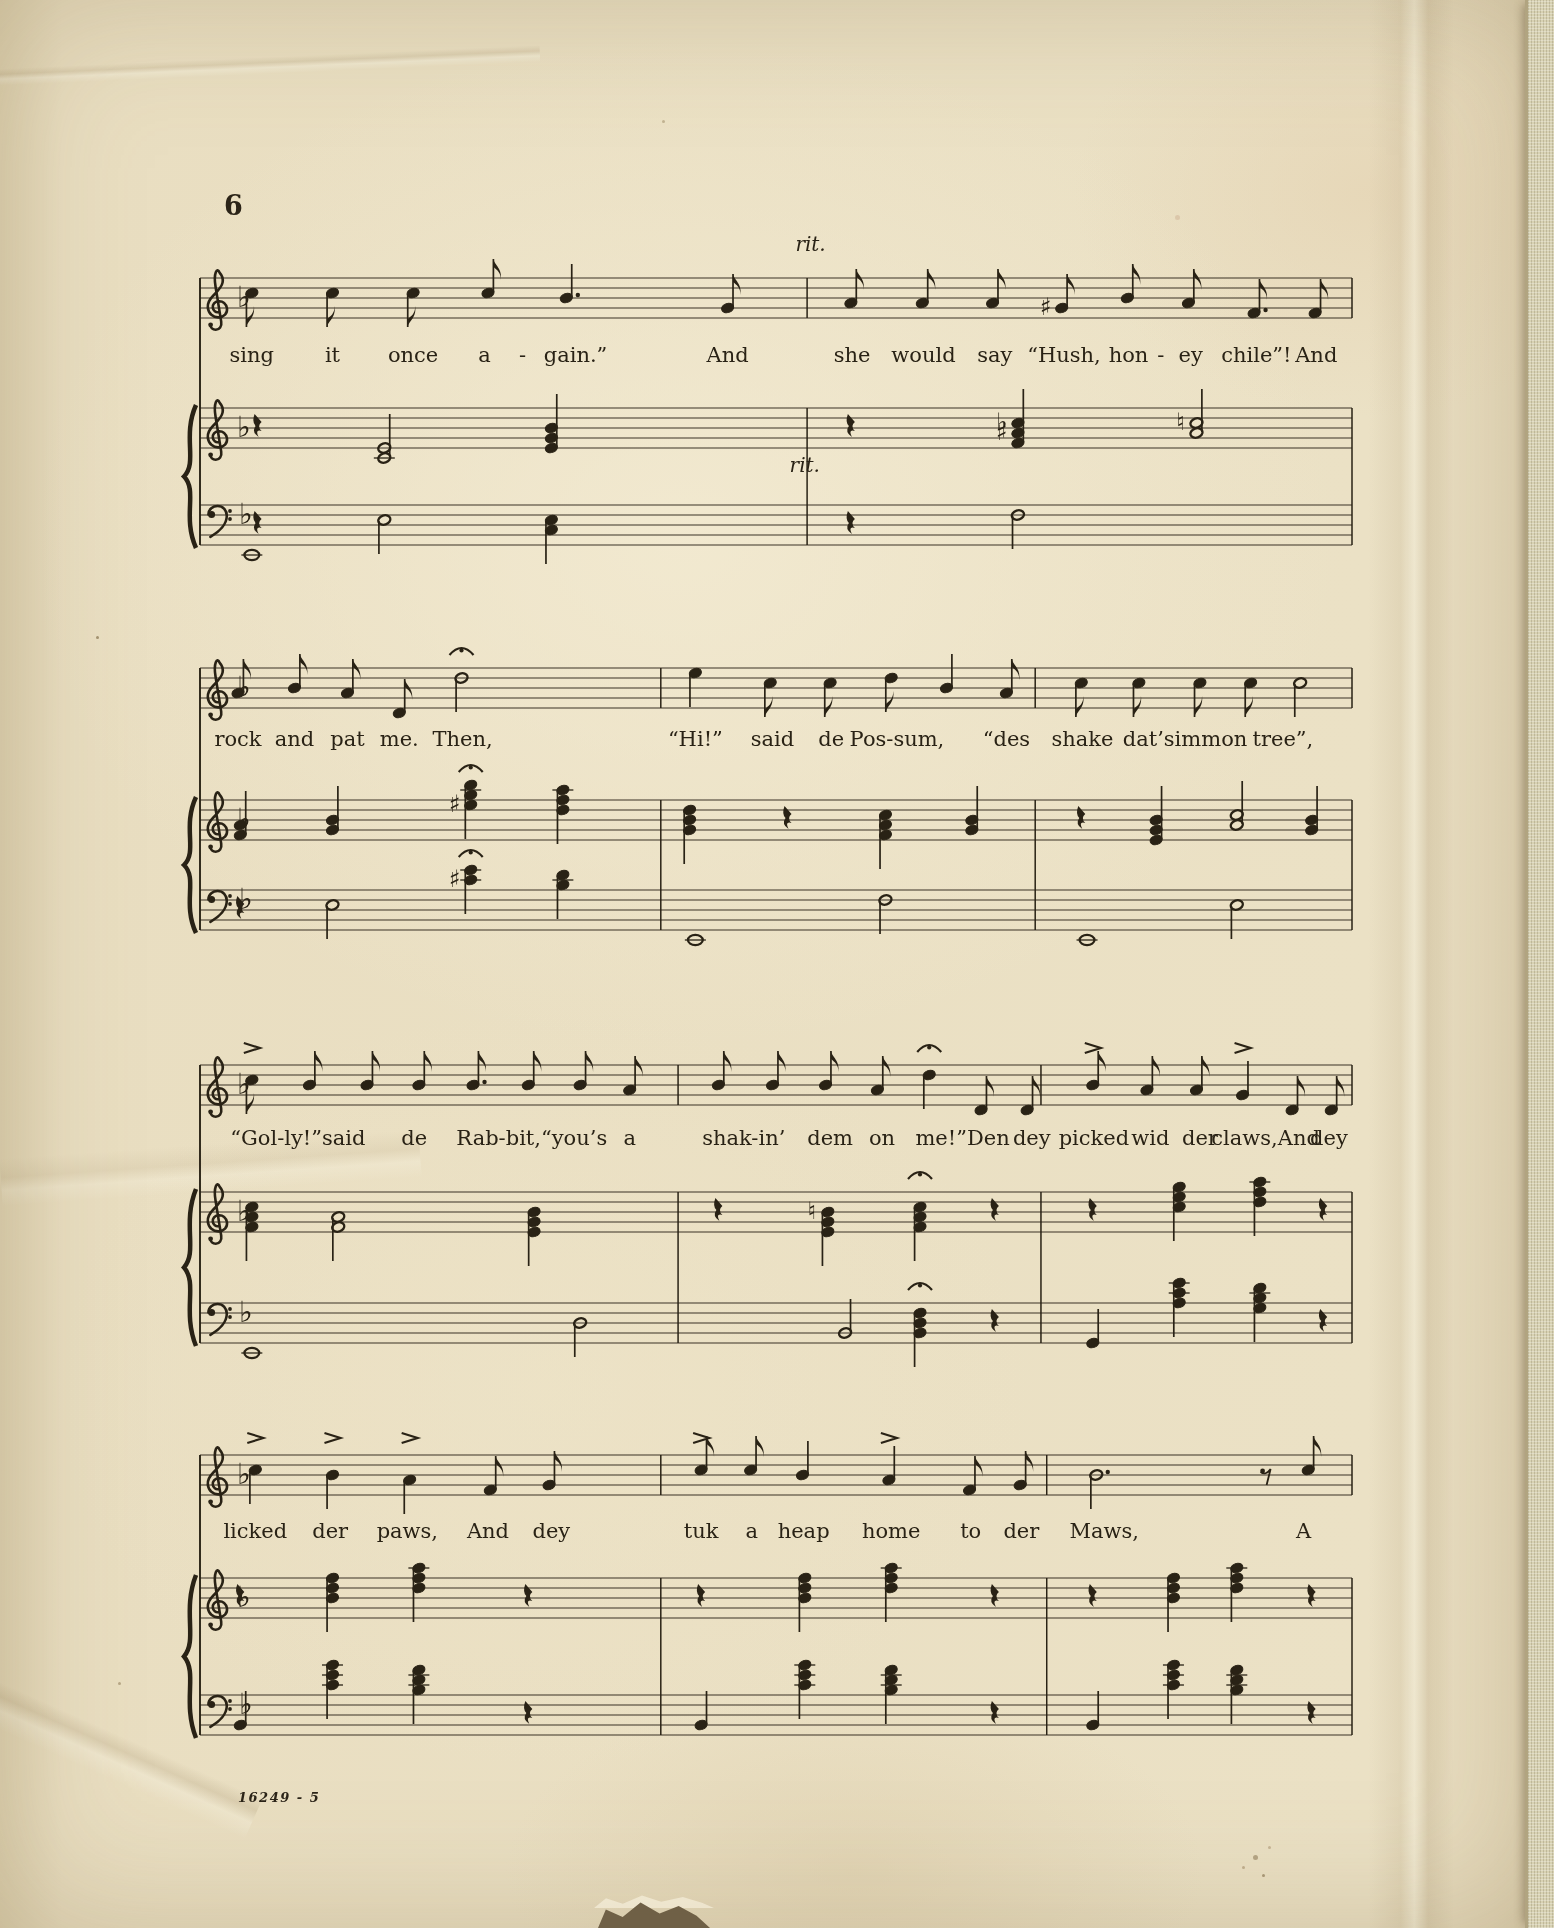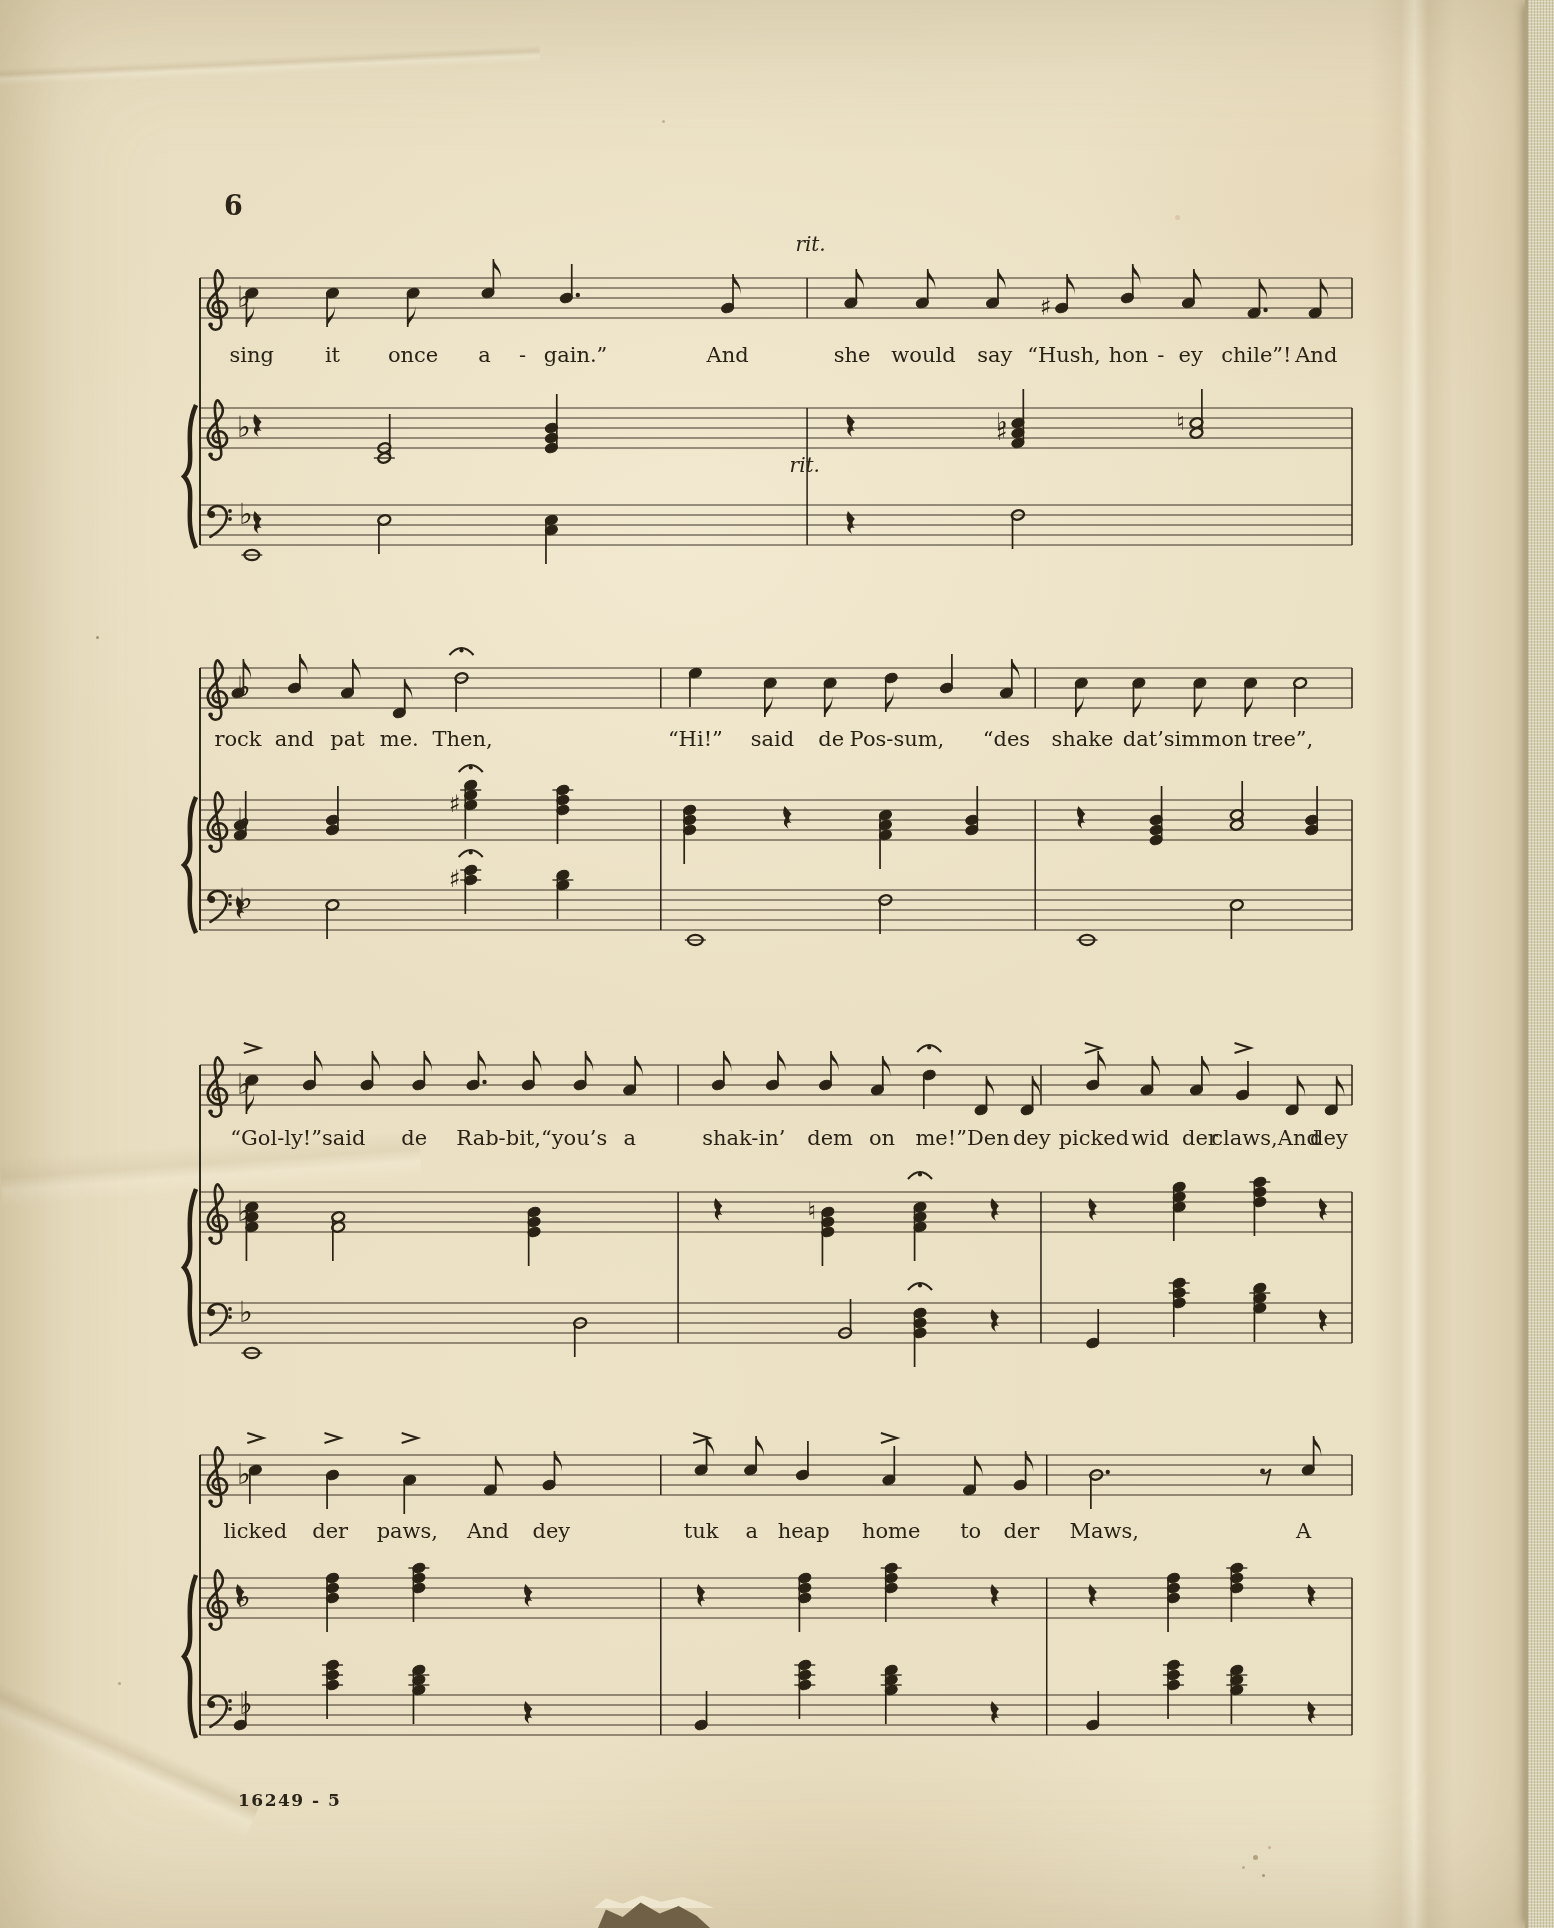--- a/index.html
+++ b/index.html
@@ -36,21 +36,21 @@
   .specks{position:absolute;left:96px;top:636px;width:3px;height:3px;border-radius:50%;background:rgba(108,84,48,.55);
     box-shadow:1158px 1220px 0 1px rgba(108,84,48,.42),
                1166px 1238px 0 0 rgba(108,84,48,.5),
                1146px 1230px 0 0 rgba(130,100,60,.4),
                1172px 1210px 0 0 rgba(130,100,60,.35),
                566px -516px 0 0 rgba(118,94,54,.35),
                22px 1046px 0 0 rgba(108,84,48,.4),
                1080px -420px 0 1px rgba(190,150,120,.30);}
   #score{position:absolute;left:0;top:0;}
   .page-number{position:absolute;left:224px;top:190px;font-size:27px;font-weight:bold;color:#2b2418;letter-spacing:1px;}
-  .plate-number{position:absolute;left:238px;top:1790px;font-size:17px;font-weight:bold;color:#2b2418;letter-spacing:1.5px;}
+  .plate-number{position:absolute;left:238px;top:1790px;font-size:13px;font-weight:bold;color:#2b2418;letter-spacing:1.5px;font-style:italic;}
 </style>
 </head>
 <body>
 
 <div class="page">
   <div class="crease-top"></div>
   <div class="crease-bl"></div>
   <div class="fold-right"></div>
   <div class="wrinkle-mid"></div>
   <div class="specks"></div>

